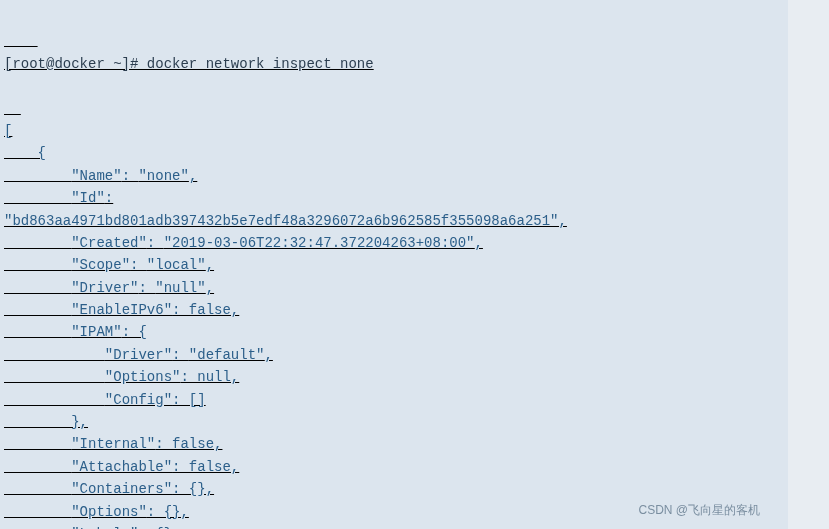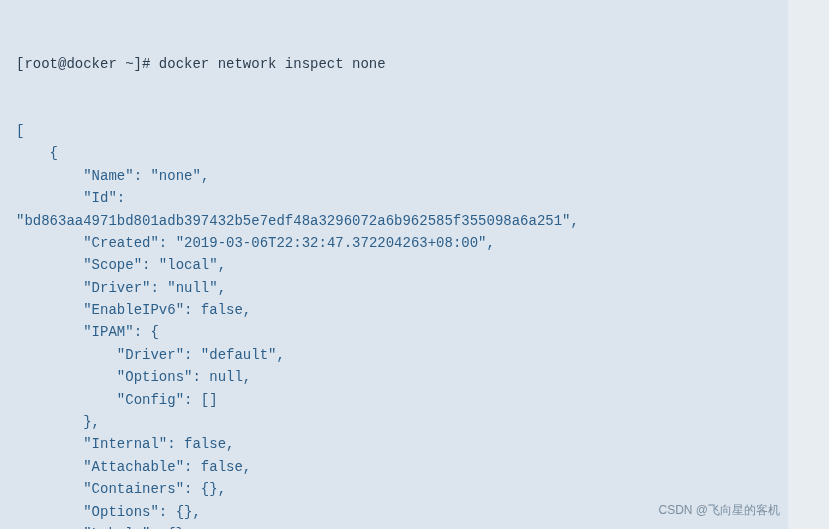--- a/index.html
+++ b/index.html
@@ -12,39 +12,40 @@
       height: 529px;
       background-color: #e8edf2;
       font-family: 'Courier New', Courier, monospace;
       font-size: 14px;
       overflow: hidden;
     }
     .terminal {
       width: 788px;
       height: 529px;
       background-color: #dce5ee;
-      padding: 8px 16px;
+      padding: 8px 4px;
       position: relative;
+      text-decoration: underline;
     }
     .terminal-content {
       color: #2c3e50;
       line-height: 1.6;
       white-space: pre;
     }
     .line {
       display: block;
       white-space: pre;
     }
     .prompt {
       color: #2c3e50;
     }
     .watermark {
       position: absolute;
       bottom: 10px;
-      right: 8px;
+      right: 28px;
       color: #7a8ea0;
       font-family: Arial, sans-serif;
       font-size: 12px;
     }
   </style>
 </head>
 <body>
 
 <div class="terminal">
   <div class="terminal-content">

